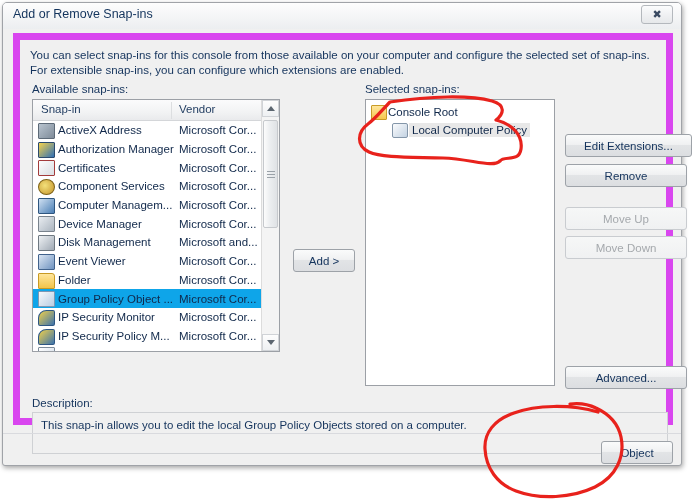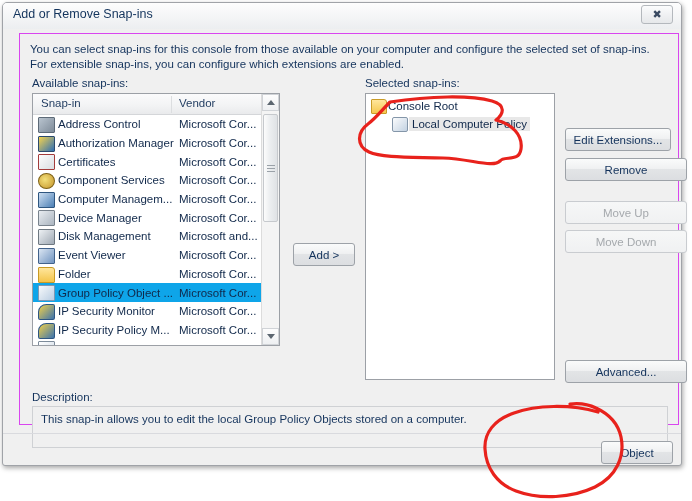--- a/index.html
+++ b/index.html
@@ -45,23 +45,22 @@
     box-sizing: border-box;
   }
   .close-glyph { font-size: 11px; color: #3a4a62; line-height: 1; }
 
   
   .body-panel {
     position: absolute;
     left: 10px; top: 30px;
     width: 660px; height: 392px;
     background: #f0f0f0;
-    border: 1px solid #d946ef;
-    box-sizing: border-box;
-    margin-left: 6px;
+    border: 7px solid #d946ef;
+    box-sizing: border-box;
   }
   .intro {
     position: absolute; left: 10px; top: 8px;
     width: 638px;
     font-size: 11.5px; color: #14335c;
     line-height: 15px;
   }
 
   .section-label {
     position: absolute;
@@ -193,21 +192,21 @@
     white-space: nowrap;
   }
   .tree-row.root { padding-left: 22px; margin-top: 3px; }
   .tree-row.child { padding-left: 43px; }
   .tree-row .hl { background: #e8e8e8; padding: 1px 3px; }
   .tico { position: absolute; top: 2px; width: 14px; height: 13px; }
   .tico.root { left: 5px; background: linear-gradient(to bottom,#ffe69c,#f5c84f); border:1px solid #c99c28; border-radius:1px 3px 1px 1px; }
   .tico.child { left: 26px; background: linear-gradient(135deg,#fbfcfd,#c3d2e2); border:1px solid #8496a9; border-radius:2px; }
 
   
-  #edit-extensions-button { left: 545px; top: 94px; width: 106px; height: 23px; }
+  #edit-extensions-button { left: 545px; top: 94px; width: 127px; height: 23px; }
   #remove-button { left: 545px; top: 124px; width: 122px; height: 23px; }
   #move-up-button { left: 545px; top: 167px; width: 122px; height: 23px; }
   #move-down-button { left: 545px; top: 196px; width: 122px; height: 23px; }
   #advanced-button { left: 545px; top: 326px; width: 122px; height: 23px; }
 
   
   #description-label { left: 12px; top: 357px; }
   #description-box {
     position: absolute; left: 12px; top: 372px;
     width: 636px; height: 42px;
@@ -257,21 +256,21 @@
 
       <div class="listbox" id="available-list">
         <div class="col-header">
           <div class="ch c0">Snap-in</div>
           <div class="col-div"></div>
           <div class="ch c1">Vendor</div>
         </div>
         <div class="rows" id="available-rows">
             <div class="row">
               <span class="ico i-activex"></span>
-              <span class="nm">Address Control</span>
+              <span class="nm">ActiveX Address</span>
               <span class="vd">Microsoft Cor...</span>
             </div>
             <div class="row">
               <span class="ico i-auth"></span>
               <span class="nm">Authorization Manager</span>
               <span class="vd">Microsoft Cor...</span>
             </div>
             <div class="row">
               <span class="ico i-cert"></span>
               <span class="nm">Certificates</span>

